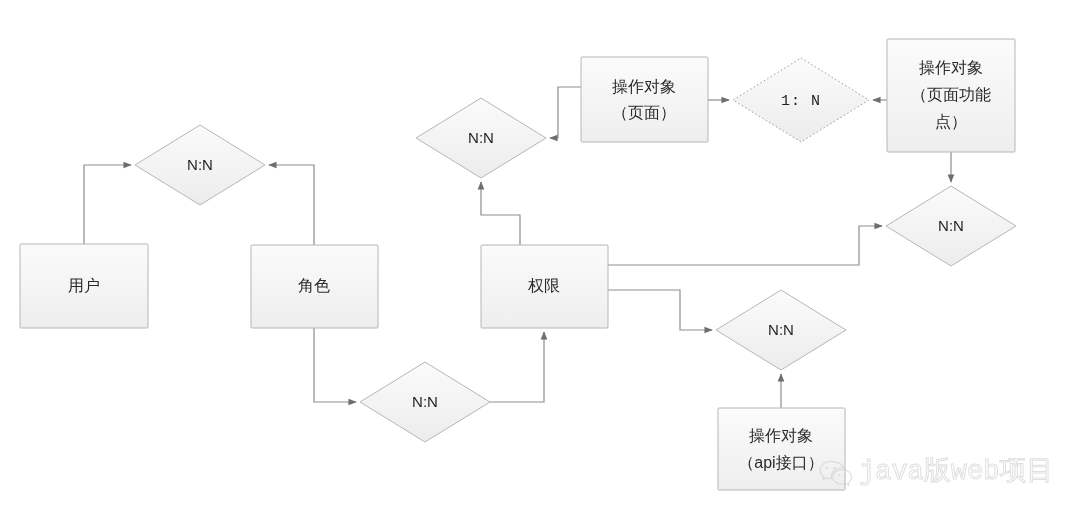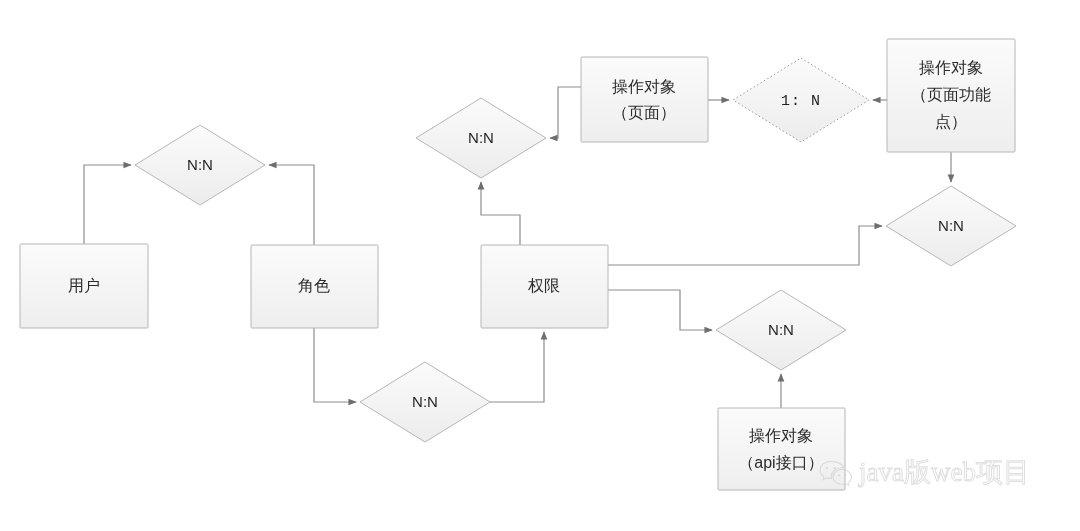--- a/index.html
+++ b/index.html
@@ -74,21 +74,21 @@
     position: absolute;
     left: 818px;
     top: 455px;
     display: flex;
     align-items: center;
     gap: 7px;
     opacity: 0.55;
     pointer-events: none;
   }
   .wm-text {
-    font-family: Liberation Serif, serif;
+    font-family: Liberation Mono, monospace;
     font-size: 27px;
     color: transparent;
     -webkit-text-stroke: 1px #c6c6c6;
     text-shadow: 0 0 0 rgba(0,0,0,0);
     letter-spacing: 0px;
     line-height: 1;
   }
   .wm-logo {
     width: 34px;
     height: 34px;

